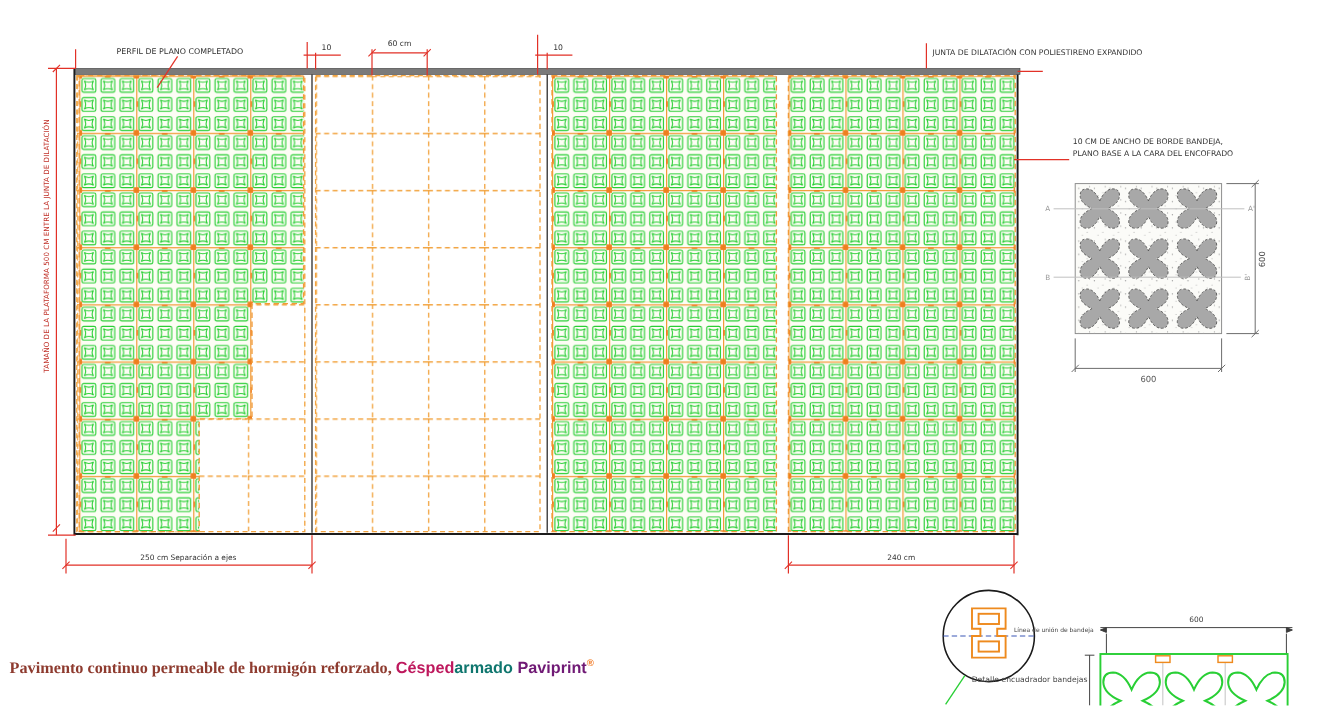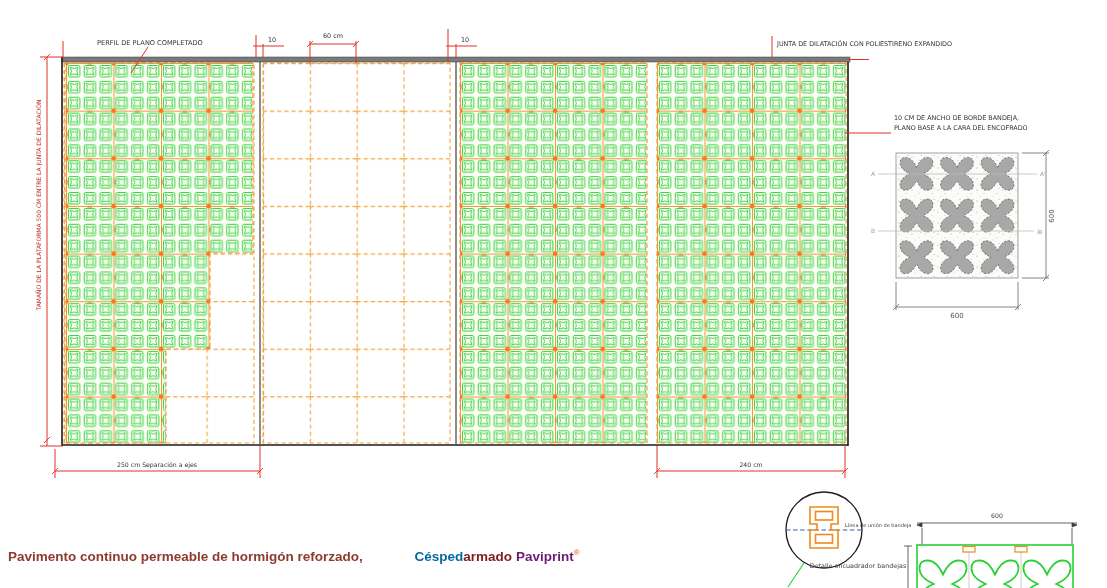--- a/index.html
+++ b/index.html
@@ -6,23 +6,23 @@
   body{width:1107px;height:588px;position:relative;overflow:hidden;
        font-family:"DejaVu Sans",sans-serif;}
   #drawing{position:absolute;left:0;top:0;}
   .cad-text{font-family:"DejaVu Sans",sans-serif;}
   #footer-title{
     position:absolute;left:8px;top:548px;width:760px;
     font-family:"Liberation Sans",sans-serif;
     font-weight:bold;font-size:13.5px;letter-spacing:0;
     white-space:nowrap;
   }
-  #footer-title .t-main{color:#8e3b2f;}
-  #footer-title .t-green{color:#0369a1;margin-left:48px;}
-  #footer-title .t-dark{color:#7f1d1d;}
+  #footer-title .t-main{color:#8e3b2f;font-family:Liberation Serif, serif;}
+  #footer-title .t-green{color:#be185d;}
+  #footer-title .t-dark{color:#0f766e;}
   #footer-title .t-orange{color:#701a75;}
   #footer-title sup{font-size:8px;color:#f07822;}
 </style>
 </head>
 <body>
 
 <svg id="drawing" width="1107" height="588" viewBox="0 0 1107 588" xmlns="http://www.w3.org/2000/svg">
   <defs>
 
     <g id="pv">

